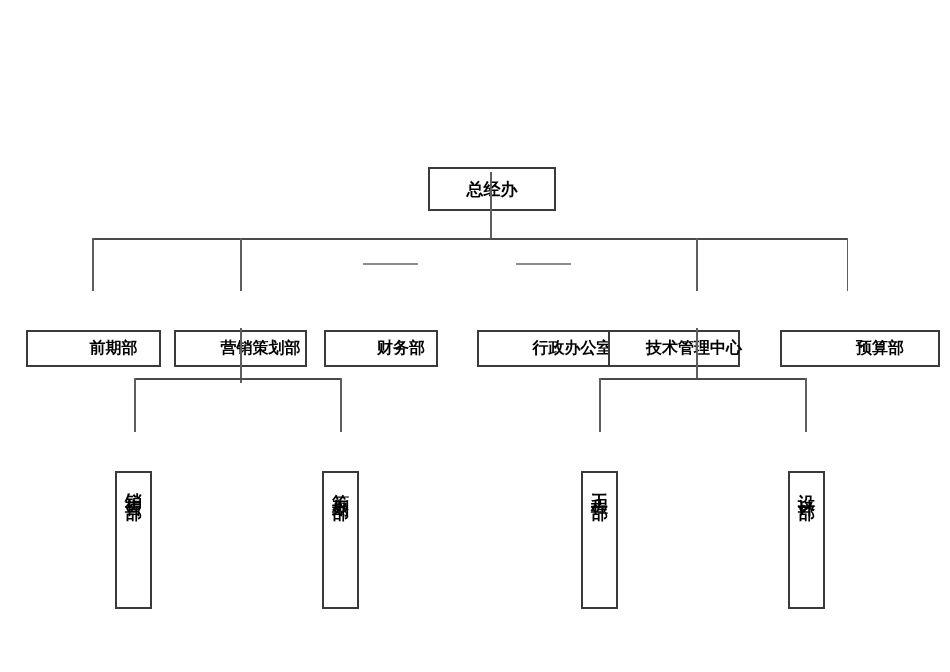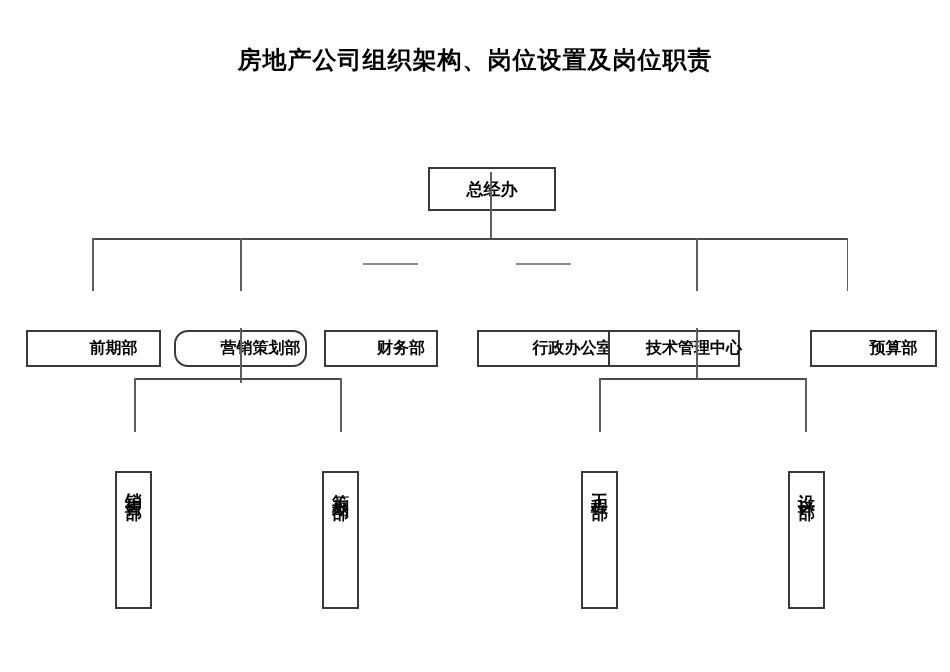--- a/index.html
+++ b/index.html
@@ -80,54 +80,53 @@
     position: absolute;
     height: 1.5px;
     background: #8c8c8c;
   }
 </style>
 </head>
 <body>
 
 <div id="canvas">
 
-  <div class="doc-title">房地产公司组织架构、岗位设置及岗位职责</div>
 
   <div>
 
     <div class="box root-box">
       <span>总经办</span>
     </div>
 
     <div class="vline" style="left:490px; top:172px; height:66px;"></div>
     <div class="hline" style="left:92px; top:238px; width:756px;"></div>
     <div class="vline" style="left:92px; top:238px; height:53px;"></div>
     <div class="vline" style="left:240px; top:238px; height:53px;"></div>
     <div class="vline" style="left:696px; top:238px; height:53px;"></div>
     <div class="vline" style="left:846.5px; top:238px; height:53px;"></div>
 
     <div class="dash" style="left:363px; top:263px; width:55px;"></div>
     <div class="dash" style="left:516px; top:263px; width:55px;"></div>
 
     <div class="box row2" style="left:26px; width:135px;">
       <span>前期部</span>
     </div>
-    <div class="box row2" style="left:174px; width:133px;border-radius:14px;">
+    <div class="box row2" style="left:174px; width:133px;">
       <span>营销策划部</span>
     </div>
     <div class="box row2" style="left:324px; width:114px;">
       <span>财务部</span>
     </div>
     <div class="box row2" style="left:477px; width:151px;">
       <span>行政办公室</span>
     </div>
     <div class="box row2" style="left:608px; width:132px;">
       <span>技术管理中心</span>
     </div>
-    <div class="box row2" style="left:810px; width:127px;">
+    <div class="box row2" style="left:780px; width:160px;">
       <span>预算部</span>
     </div>
 
     <div class="vline" style="left:240px; top:328px; height:55px;"></div>
     <div class="hline" style="left:134px; top:378px; width:207px;"></div>
     <div class="vline" style="left:134px; top:378px; height:54px;"></div>
     <div class="vline" style="left:340px; top:378px; height:54px;"></div>
 
     <div class="vline" style="left:696px; top:328px; height:50px;"></div>
     <div class="hline" style="left:599px; top:378px; width:207px;"></div>

